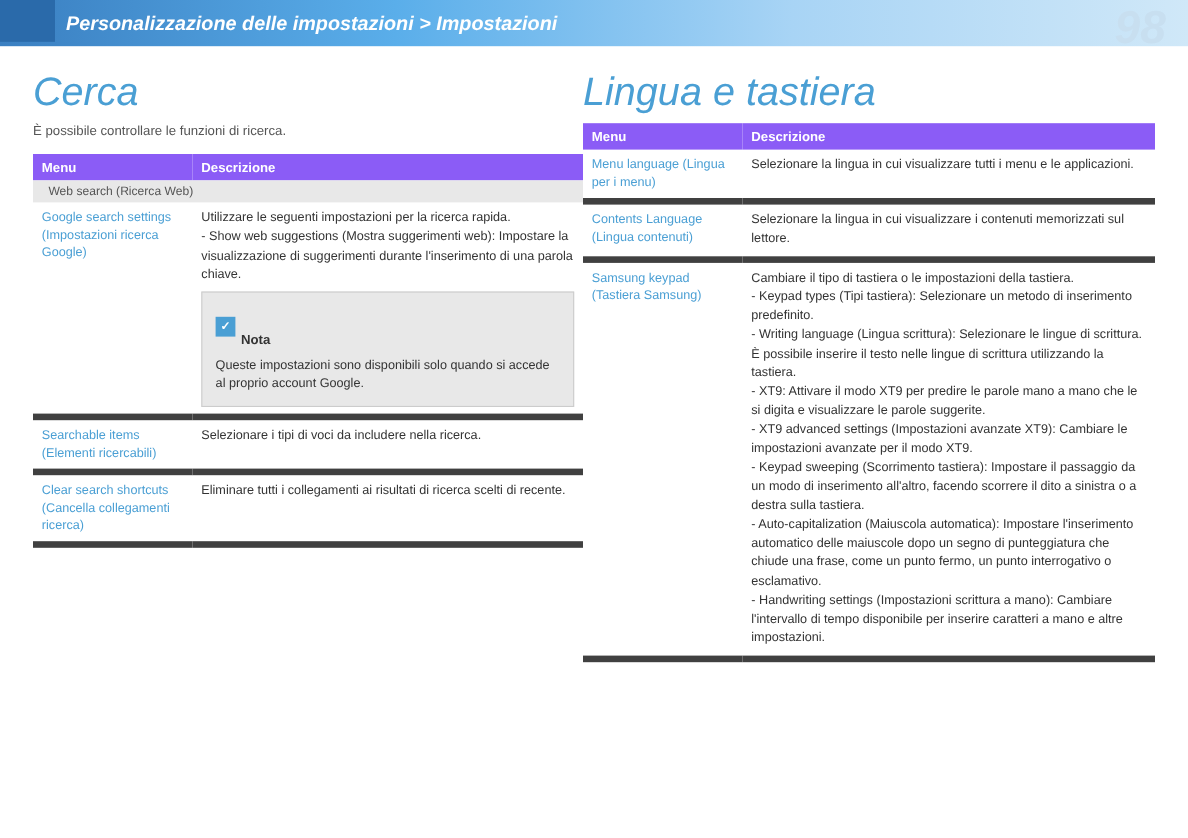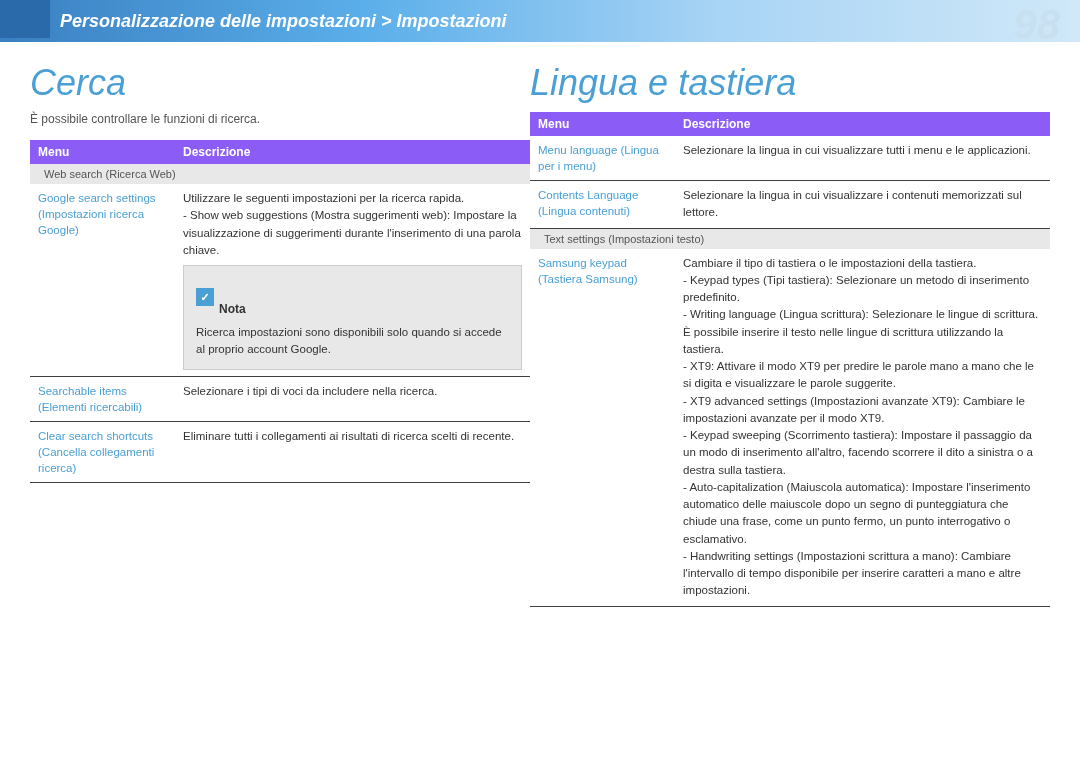--- a/index.html
+++ b/index.html
@@ -99,21 +99,21 @@
       background: #8b5cf6;
       color: #ffffff;
       text-align: left;
       padding: 5px 8px;
       font-weight: bold;
       font-size: 12px;
     }
     .info-table td {
       padding: 6px 8px;
       vertical-align: top;
-      border-bottom: 1px solid #404040;
+      border-bottom: 6px solid #404040;
     }
     .info-table .group-header td {
       background: #e8e8e8;
       color: #555;
       font-size: 11px;
       padding: 4px 14px;
       border-bottom: none;
     }
     .menu-link {
       color: #4a9fd4;
@@ -194,21 +194,21 @@
             <span class="menu-link">Google search settings (Impostazioni ricerca Google)</span>
           </td>
           <td class="col-desc">
             <p class="desc-text">Utilizzare le seguenti impostazioni per la ricerca rapida.</p>
             <p class="desc-text">- Show web suggestions (Mostra suggerimenti web): Impostare la visualizzazione di suggerimenti durante l'inserimento di una parola chiave.</p>
             <div class="nota-box">
               <div class="nota-header">
                 <div class="nota-icon">✓</div>
                 <span class="nota-label">Nota</span>
               </div>
-              <span class="desc-text">Ricerca impostazioni sono disponibili solo quando si accede al proprio account Google.</span>
+              <span class="desc-text">Queste impostazioni sono disponibili solo quando si accede al proprio account Google.</span>
             </div>
           </td>
         </tr>
         <tr>
           <td class="col-menu">
             <span class="menu-link">Searchable items (Elementi ricercabili)</span>
           </td>
           <td class="col-desc">
             <span class="desc-text">Selezionare i tipi di voci da includere nella ricerca.</span>
           </td>
@@ -244,23 +244,20 @@
             <span class="desc-text">Selezionare la lingua in cui visualizzare tutti i menu e le applicazioni.</span>
           </td>
         </tr>
         <tr>
           <td class="col-menu">
             <span class="menu-link">Contents Language (Lingua contenuti)</span>
           </td>
           <td class="col-desc">
             <span class="desc-text">Selezionare la lingua in cui visualizzare i contenuti memorizzati sul lettore.</span>
           </td>
-        </tr>
-        <tr class="group-header">
-          <td colspan="2">Text settings (Impostazioni testo)</td>
         </tr>
         <tr>
           <td class="col-menu">
             <span class="menu-link">Samsung keypad (Tastiera Samsung)</span>
           </td>
           <td class="col-desc">
             <p class="desc-text">Cambiare il tipo di tastiera o le impostazioni della tastiera.</p>
             <div id="bullets-container">
                 <p class="desc-text">- Keypad types (Tipi tastiera): Selezionare un metodo di inserimento predefinito.</p>
                 <p class="desc-text">- Writing language (Lingua scrittura): Selezionare le lingue di scrittura. È possibile inserire il testo nelle lingue di scrittura utilizzando la tastiera.</p>

